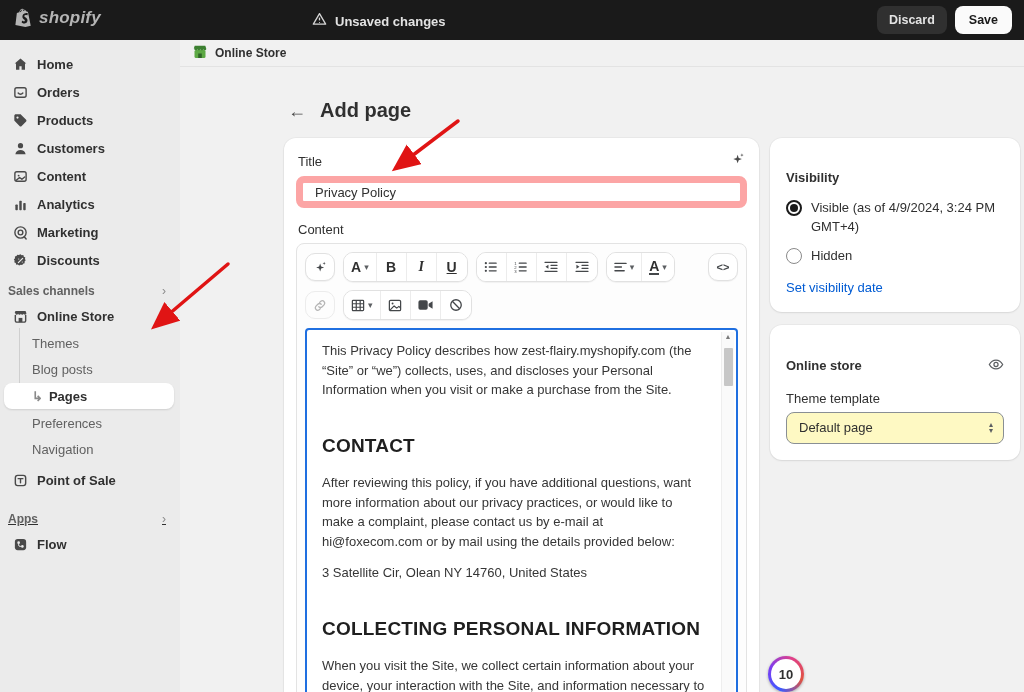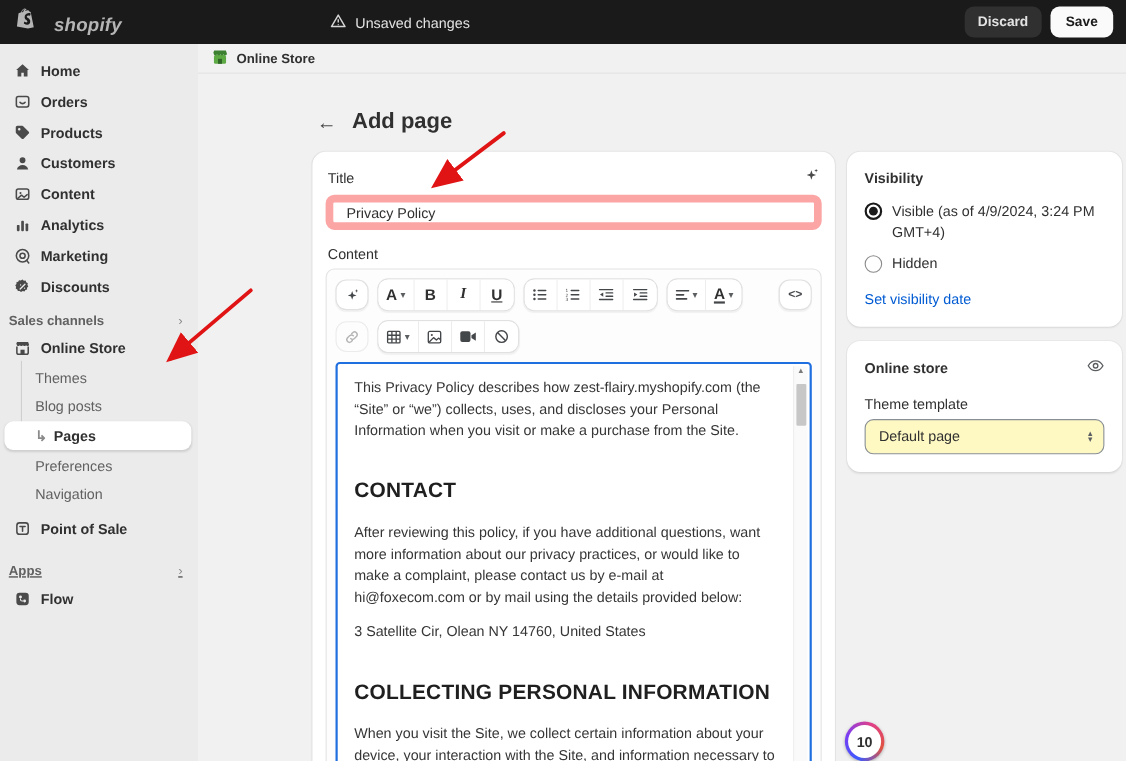--- a/index.html
+++ b/index.html
@@ -1,23 +1,23 @@
 <!DOCTYPE html>
 <html><head>
 <meta charset="utf-8">
 <style>
   * { margin:0; padding:0; box-sizing:border-box; }
   html,body { width:1024px; height:692px; overflow:hidden; }
   body { font-family:"Liberation Sans", sans-serif; background:#f1f1f1; position:relative; }
 
   
   .topbar { height:40px; background:#1a1a1a; display:flex; align-items:center; padding:0 12px 0 14px; position:relative; }
-  .brand { display:flex; align-items:flex-end; gap:16px; color:#b5b5b5; }
+  .brand { display:flex; align-items:flex-start; gap:6px; color:#b5b5b5; }
   .brand-word { font-size:17px; font-weight:700; font-style:italic; letter-spacing:.2px; }
-  .topbar-status { position:absolute; left:300px; display:flex; align-items:center; gap:8px; color:#e3e3e3; font-size:13px; font-weight:400; }
+  .topbar-status { position:absolute; left:312px; display:flex; align-items:flex-end; gap:8px; color:#e3e3e3; font-size:13px; font-weight:700; }
   .topbar-actions { margin-left:auto; display:flex; gap:8px; }
   .btn-dark { background:#303030; color:#e3e3e3; border:none; border-radius:8px; height:28px; padding:0 12px; font-size:12.5px; font-weight:600; font-family:inherit; cursor:pointer; }
   .btn-light { background:#fafafa; color:#1a1a1a; border:none; border-radius:8px; height:28px; padding:0 14px; font-size:12.5px; font-weight:600; font-family:inherit; cursor:pointer; }
 
   
   .frame { display:flex; height:652px; }
 
   
   .sidebar { width:180px; background:#ebebeb; padding-top:10px; flex:none; font-size:13px; color:#303030; position:relative; }
   .nav-item { display:flex; align-items:center; gap:8px; height:28px; padding-left:12px; font-weight:600; cursor:pointer; }
@@ -67,21 +67,21 @@
   .rte-text { padding:11px 30px 0 15px; font-size:13px; line-height:1.5; color:#363636; overflow:hidden; height:100%; }
   .rte-text p { margin-bottom:12px; }
   .rte-text h2 { font-size:19px; font-weight:800; color:#1f1f1f; margin:32px 0 13px; letter-spacing:.2px; font-family:"Liberation Sans", sans-serif; }
   .mark-spell { border-bottom:2px solid #f0a3ad; }
   .scrollbar { position:absolute; top:2px; right:2px; bottom:2px; width:13px; background:#fafafa; border-left:1px solid #eee; display:flex; flex-direction:column; align-items:center; }
   .sb-arrow { font-size:7px; color:#7a7a7a; line-height:10px; height:12px; }
   .sb-thumb { width:9px; height:38px; background:#c7c7c7; margin-top:4px; border-radius:1px; }
 
   
   .right-col { width:250px; display:flex; flex-direction:column; gap:13px; }
-  .card-side { padding:16px 16px 16px; }
+  .card-side { padding:32px 16px 16px; }
   .card-title { font-size:13px; font-weight:700; color:#303030; }
   .radio-row { display:flex; align-items:flex-start; gap:9px; margin-top:14px; cursor:pointer; }
   .radio { width:16px; height:16px; border-radius:50%; flex:none; margin-top:1px; }
   .radio.on { border:2px solid #1a1a1a; position:relative; }
   .radio.on::after { content:""; position:absolute; left:2px; top:2px; width:8px; height:8px; background:#1a1a1a; border-radius:50%; }
   .radio.off { border:1.5px solid #8a8a8a; background:#fff; }
   .radio-label { font-size:13px; color:#303030; line-height:1.45; }
   .link { display:inline-block; margin-top:14px; font-size:13px; color:#005bd3; text-decoration:none; cursor:pointer; }
   .side-head { display:flex; align-items:center; justify-content:space-between; }
   .eye { color:#5c5f62; }

